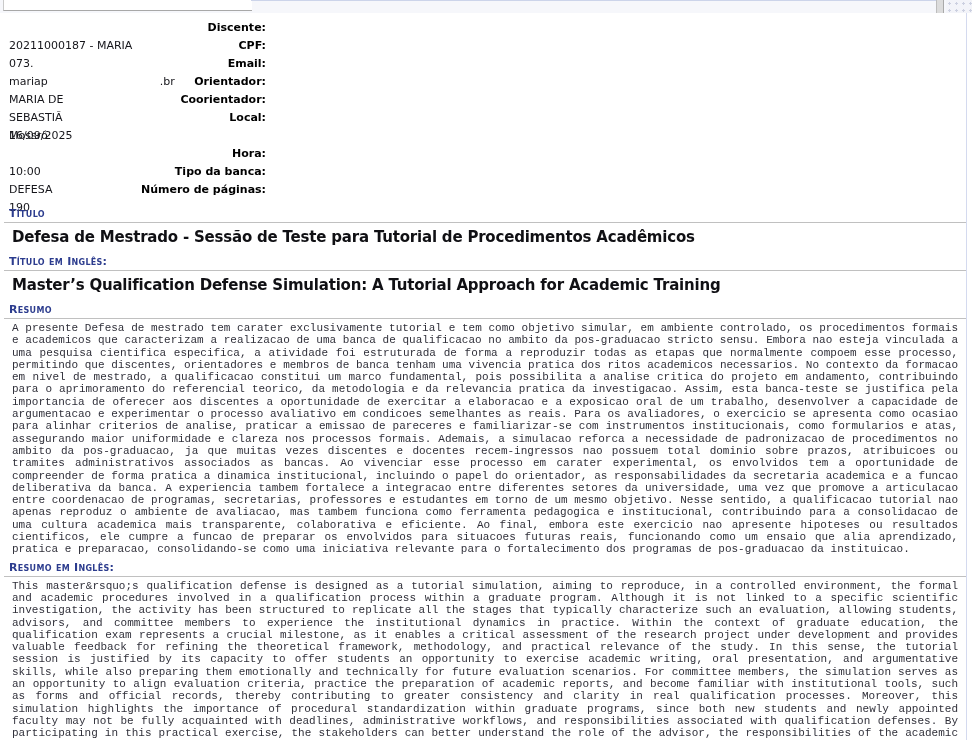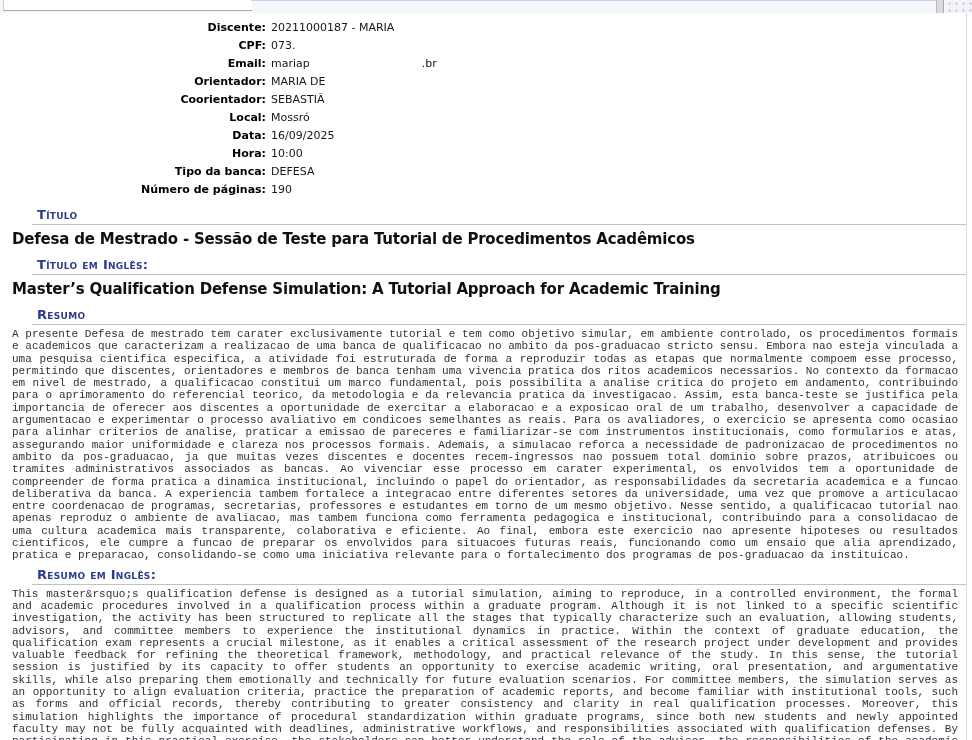--- a/index.html
+++ b/index.html
@@ -18,27 +18,27 @@
     background-image:radial-gradient(#ccd0e0 1px,transparent 1.3px);background-size:7px 7px;}
   
   .content{margin-left:4px;width:962px;border-right:1px solid #d4daef;background:#ffffff;}
   .title-bar{
     height:15px;line-height:15px;text-align:center;color:#ffffff;
     font-variant:small-caps;font-weight:bold;font-size:11.5px;letter-spacing:.4px;
     background:linear-gradient(to bottom,#4e5a91 0%,#4e5a91 30%,#404c81 30%,#404c81 72%,#4e5a91 72%,#4e5a91 100%);
     border-bottom:2px solid #cbd2ec;
   }
   .fields{padding:6px 0 4px 0;}
-  .row{display:flex;height:18px;line-height:18px;font-size:11px;}
+  .row{display:flex;height:18px;line-height:18px;font-size:11px;flex-direction:column;}
   .lbl{width:262px;text-align:right;font-weight:bold;color:#000000;flex:none;}
   .val{margin-left:5px;white-space:pre;color:#15151a;}
   .sec-head{
     margin-top:3px;padding:1px 5px 2px 5px;
-    font-variant:small-caps;font-weight:bold;font-size:13px;letter-spacing:.3px;
-    color:#2c3c8e;border-bottom:1px solid #c0c0c0;background:#ffffff;margin-left:28px;
+    font-variant:small-caps;font-weight:bold;font-size:11px;letter-spacing:.3px;
+    color:#2c3c8e;border-bottom:1px solid #c0c0c0;background:#ffffff;
   }
   .big-title{padding:5px 8px 5px 8px;font-size:15px;font-weight:bold;color:#101014;letter-spacing:-0.2px;}
   .abstract{margin:3px 8px 4px 8px;font-size:11px;line-height:12.3px;text-align:justify;color:#30303a;font-family:Liberation Mono, monospace;}
 </style>
 </head>
 <body>
 
 <div>
 
   <div class="top-strip">
@@ -70,21 +70,20 @@
       </div>
       <div class="row">
         <span class="lbl">Coorientador:</span>
         <span class="val">SEBASTIÃ</span>
       </div>
       <div class="row">
         <span class="lbl">Local:</span>
         <span class="val">Mossró</span>
       </div>
       <div class="row">
-        <span class="lbl">Data:</span>
         <span class="val">16/09/2025</span>
       </div>
       <div class="row">
         <span class="lbl">Hora:</span>
         <span class="val">10:00</span>
       </div>
       <div class="row">
         <span class="lbl">Tipo da banca:</span>
         <span class="val">DEFESA</span>
       </div>

